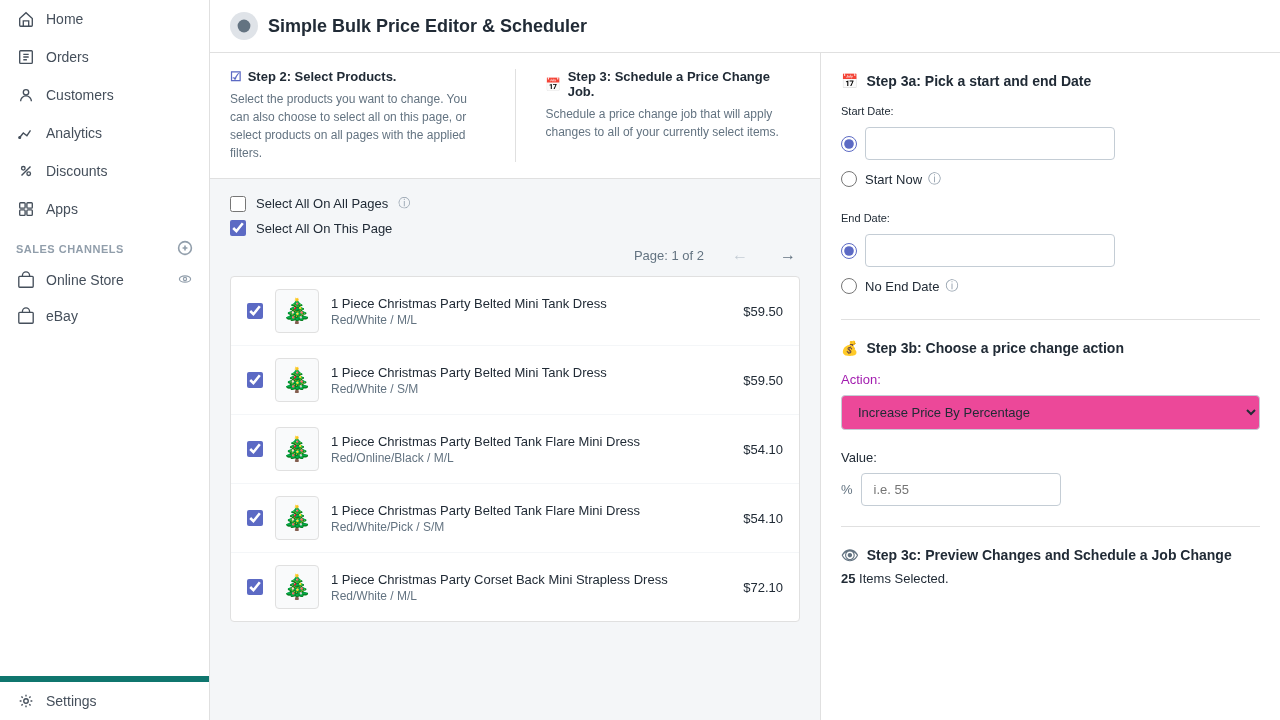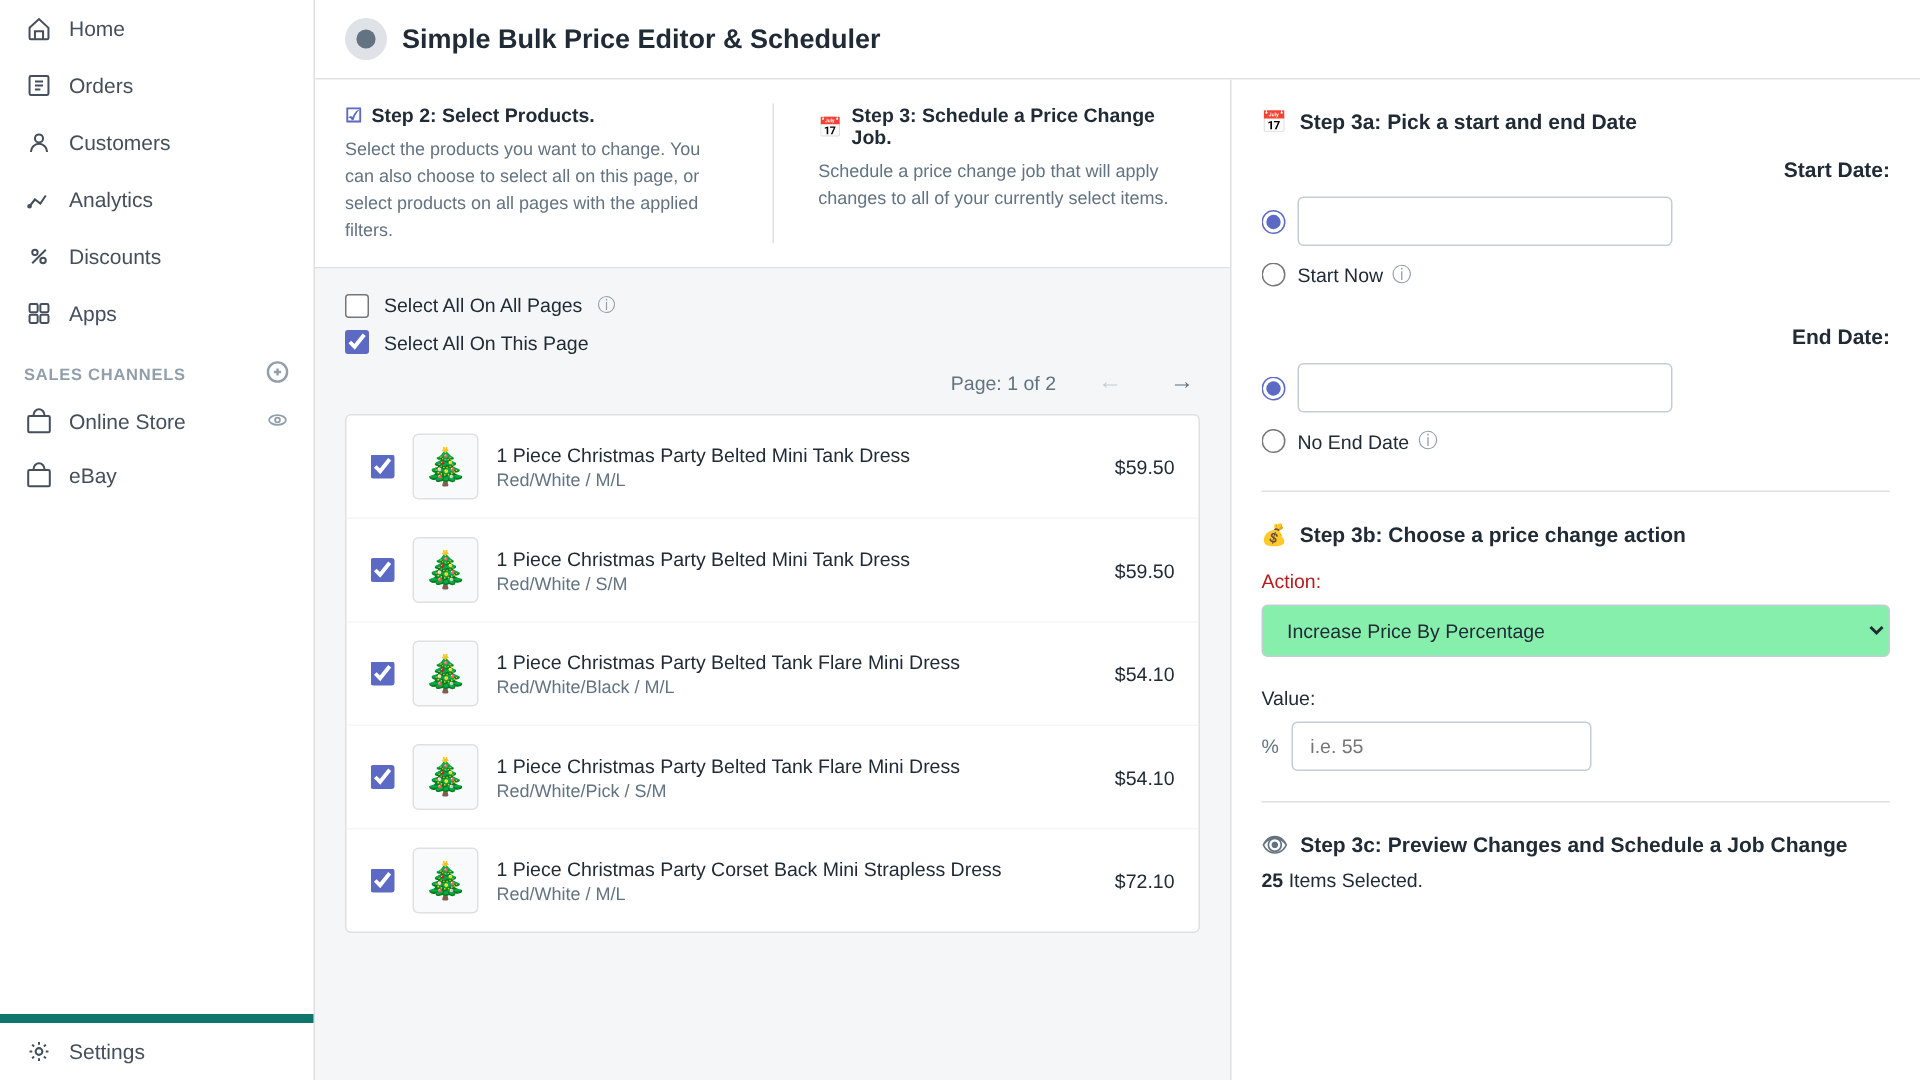--- a/index.html
+++ b/index.html
@@ -191,47 +191,47 @@
       font-size: 14px;
       font-weight: 600;
       color: #212b36;
       display: flex;
       align-items: center;
       gap: 8px;
       margin-bottom: 16px;
     }
 
     .date-section { margin-bottom: 24px; }
-    .date-label { font-size: 14px; font-weight: 700; color: #212b36; margin-bottom: 10px; text-align: right; }
+    .date-label { font-size: 11px; font-weight: 400; color: #212b36; margin-bottom: 10px; }
 
     .radio-group { display: flex; flex-direction: column; gap: 10px; }
     .radio-row { display: flex; align-items: center; gap: 8px; }
     .radio-input { width: 16px; height: 16px; accent-color: #5c6ac4; }
     .date-input {
       border: 1px solid #c4cdd5;
       border-radius: 4px;
       padding: 8px 12px;
       font-size: 13px;
       color: #212b36;
       width: 250px;
     }
     .radio-label { font-size: 13px; color: #212b36; display: flex; align-items: center; gap: 6px; }
 
     .divider { border: none; border-top: 1px solid #e0e0e0; margin: 20px 0; }
 
     .action-section { margin-bottom: 20px; }
-    .action-label { font-size: 13px; font-weight: 500; color: #b91c1c; margin-bottom: 8px; }
+    .action-label { font-size: 13px; font-weight: 500; color: #a21caf; margin-bottom: 8px; }
     .action-select {
       width: 100%;
       border: 1px solid #c4cdd5;
       border-radius: 4px;
       padding: 8px 12px;
       font-size: 13px;
       color: #212b36;
-      background: #86efac;
+      background: #ec4899;
       appearance: auto;
     }
 
     .value-section { margin-bottom: 20px; }
     .value-label { font-size: 13px; font-weight: 500; color: #212b36; margin-bottom: 8px; }
     .value-input-row { display: flex; align-items: center; gap: 8px; }
     .value-prefix { font-size: 13px; color: #637381; }
     .value-input {
       border: 1px solid #c4cdd5;
       border-radius: 4px;
@@ -442,21 +442,21 @@
               <div class="product-variant">Red/White / S/M</div>
             </div>
             <div class="product-price">$59.50</div>
           </div>
 
           <div class="product-row">
             <input type="checkbox" class="product-checkbox" checked="" style="">
             <div class="product-image">🎄</div>
             <div class="product-info">
               <div class="product-name">1 Piece Christmas Party Belted Tank Flare Mini Dress</div>
-              <div class="product-variant">Red/White/Black / M/L</div>
+              <div class="product-variant">Red/Online/Black / M/L</div>
             </div>
             <div class="product-price">$54.10</div>
           </div>
 
           <div class="product-row">
             <input type="checkbox" class="product-checkbox" checked="" style="">
             <div class="product-image">🎄</div>
             <div class="product-info">
               <div class="product-name">1 Piece Christmas Party Belted Tank Flare Mini Dress</div>
               <div class="product-variant">Red/White/Pick / S/M</div>

